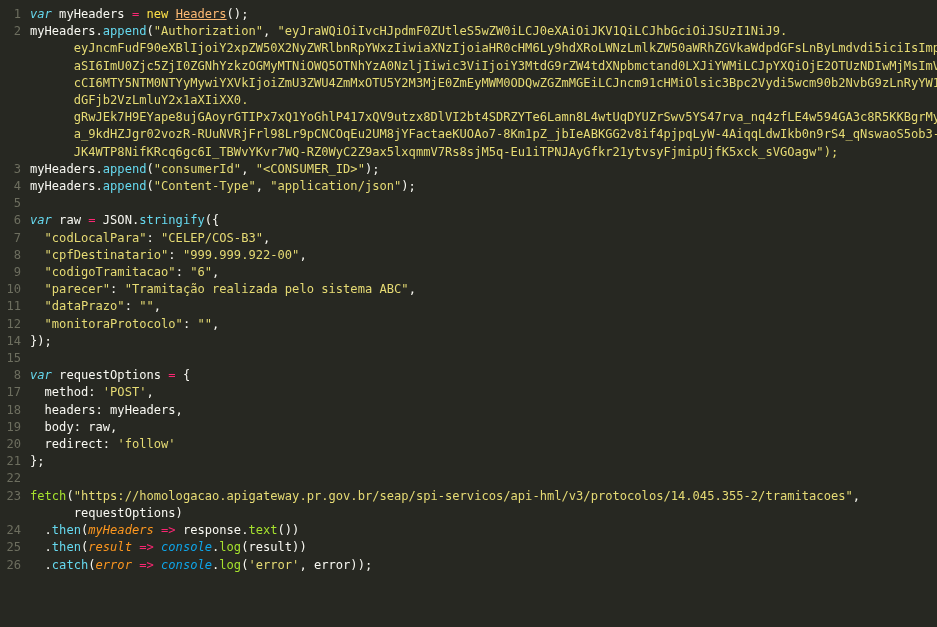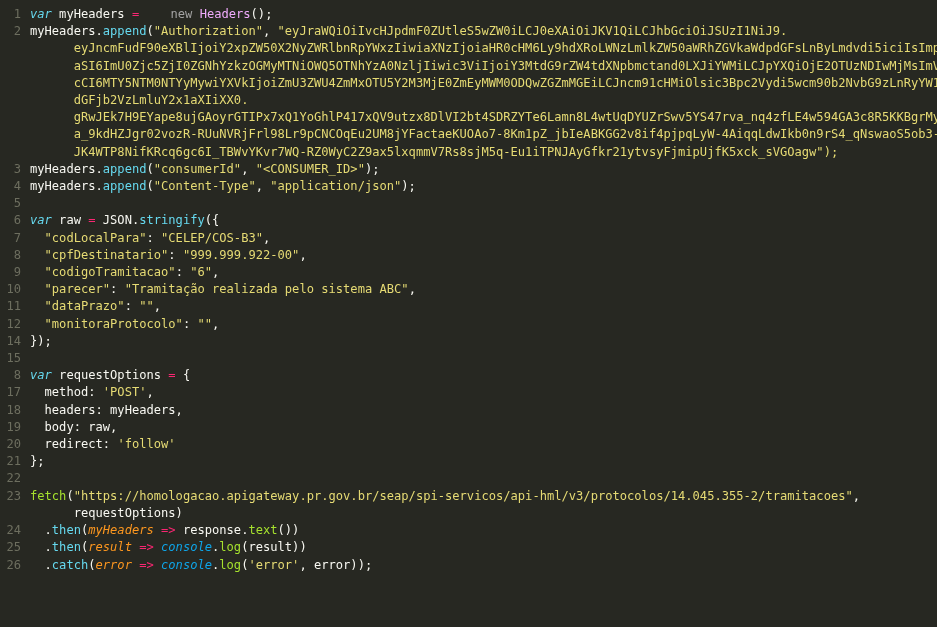--- a/index.html
+++ b/index.html
@@ -42,22 +42,22 @@
   }
   .line-content {
     color: #f8f8f2;
     white-space: pre;
     flex: 1 1 auto;
     overflow: hidden;
   }
   
   .kw      { color: #66d9ef; font-style: italic; margin-top: 20px; }
   .op      { color: #f92672; }
-  .kw2     { color: #a3a3a3; margin-left: 24px; }
-  .cls     { color: #f0abfc; }
+  .kw2     { color: #fde047; }
+  .cls     { color: #fdba74; text-decoration: underline; }
   .fn      { color: #66d9ef; }
   .fn2     { color: #a6e22e; }
   .str     { color: #e6db74; }
   .plain   { color: #f8f8f2; }
   .param   { color: #fd971f; font-style: italic; }
   .obj     { color: #0ea5e9; font-style: italic; }
 </style>
 </head>
 <body>
 

